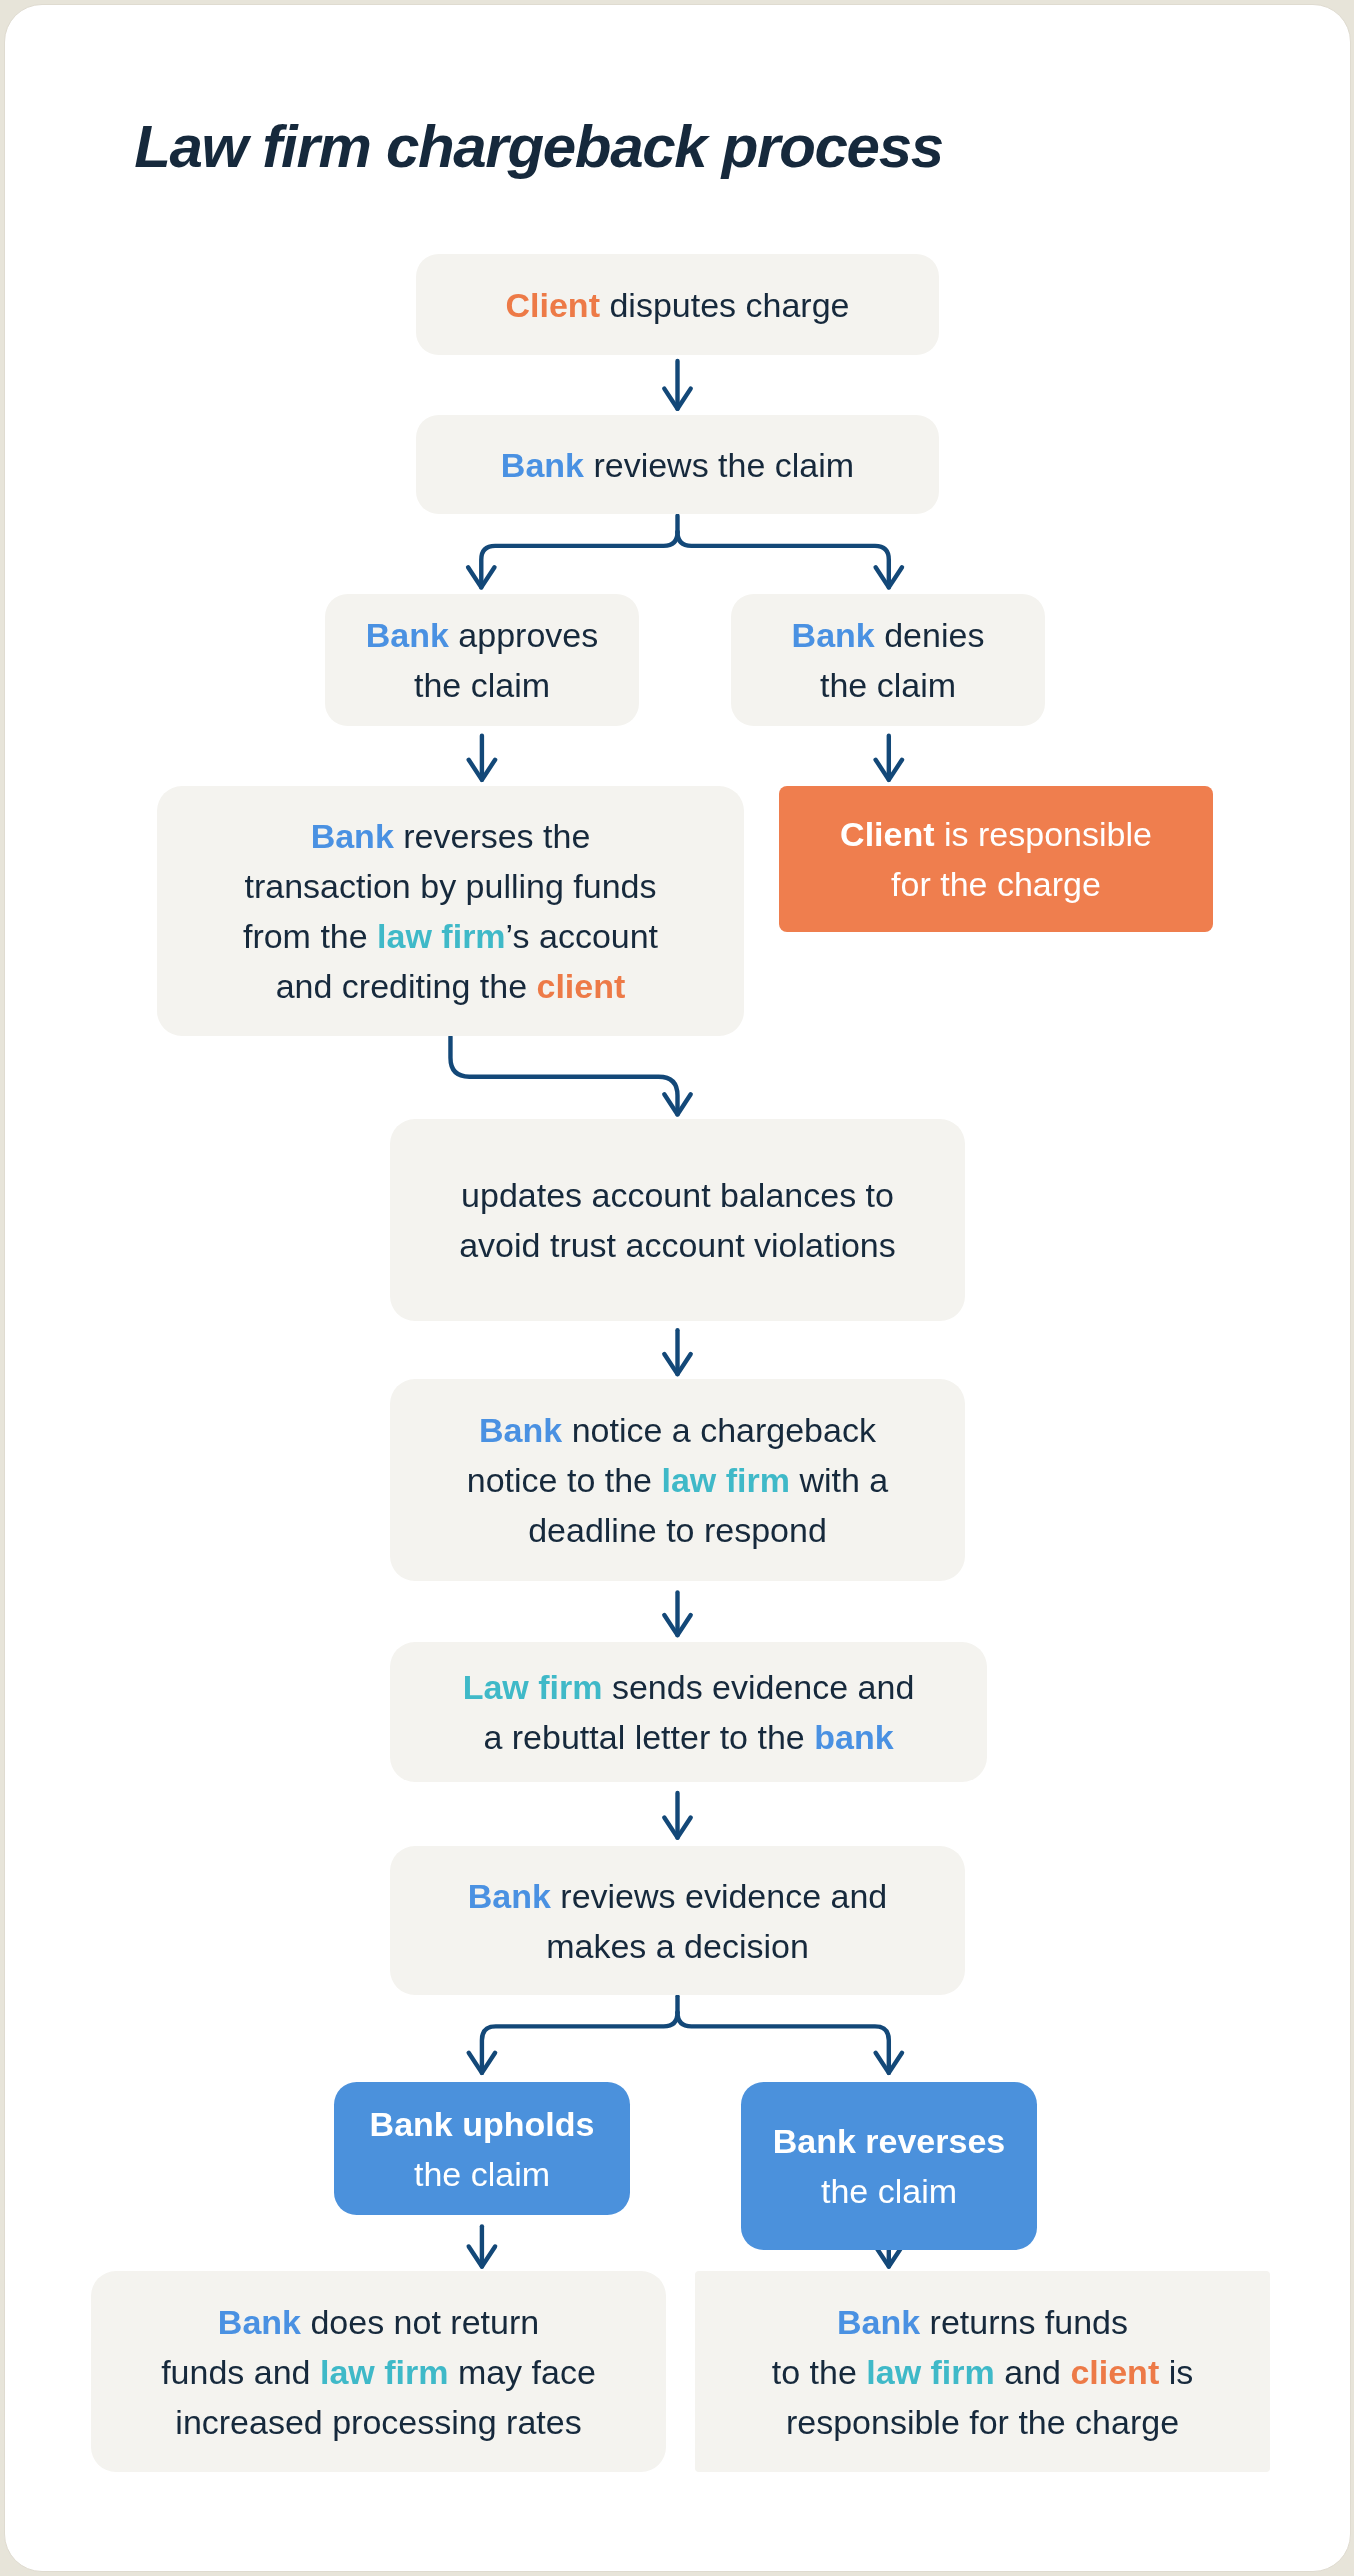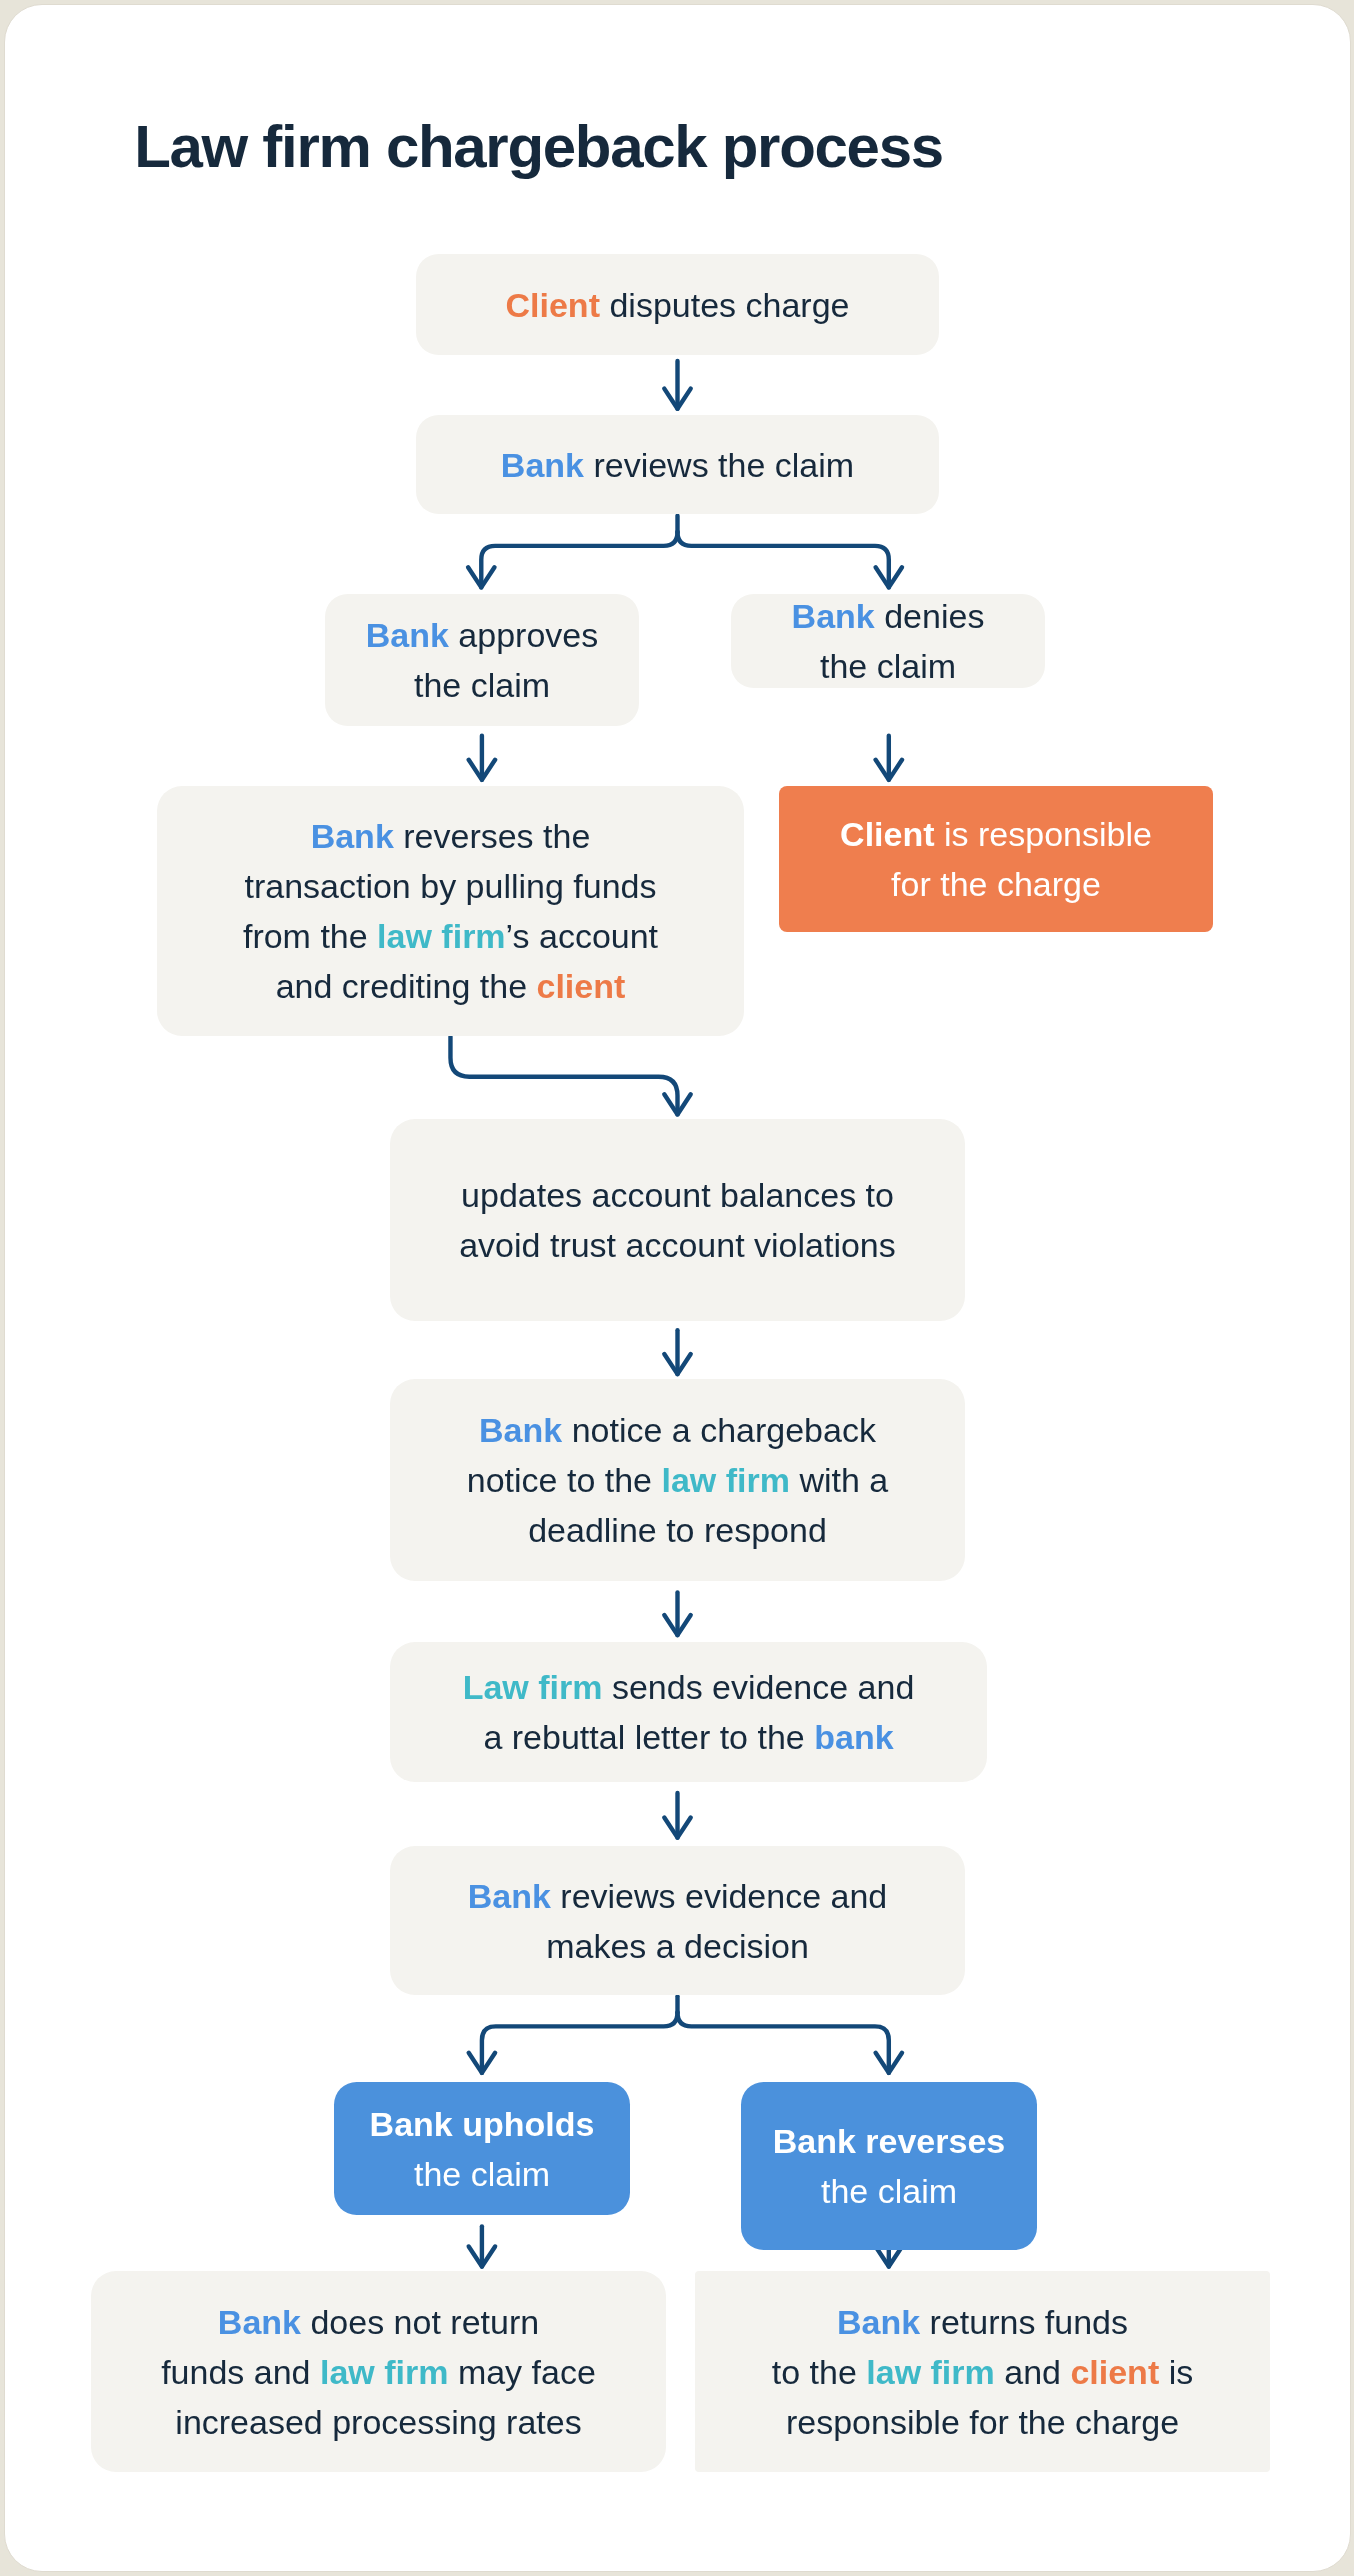--- a/index.html
+++ b/index.html
@@ -16,21 +16,21 @@
   }
   .card{
     position:absolute;left:3.8px;top:3.8px;width:1347px;height:2568px;
     background:var(--card_bg);
     border:1.3px solid var(--card_border);
     border-radius:38px;
   }
   .title{
     position:absolute;left:0;top:102px;width:1077px;height:88px;
     display:flex;align-items:center;justify-content:center;
-    font-size:60px;font-weight:700;letter-spacing:-1.3px;color:var(--navy);
+    font-size:60px;font-weight:700;letter-spacing:-1.3px;color:var(--navy);font-style:italic;
   }
   svg.flow{position:absolute;left:0;top:0;width:1355px;height:2576px;}
   .box{
     position:absolute;
     background:var(--box_bg);
     border-radius:22.6px;
     display:flex;flex-direction:column;justify-content:center;align-items:center;
     text-align:center;
     font-size:34px;line-height:50px;font-weight:400;color:var(--navy);
   }
@@ -38,21 +38,21 @@
   .box--orange{background:var(--orange_box);color:#FFFFFF;}
   .box--blue{background:var(--blue_box);color:#FFFFFF;}
   .seg.b{font-weight:700;}
   .seg.c-blue{color:var(--blue);}
   .seg.c-teal{color:var(--teal);}
   .seg.c-orange{color:var(--orange);}
   
   .p-b1 {left:416px; top:254px; width:523px; height:101px;}
   .p-b2 {left:416px; top:415px; width:523px; height:99px;}
   .p-b3 {left:325px; top:594px; width:314px; height:132px;}
-  .p-b4 {left:731px;top:594px; width:314px; height:94px;}
+  .p-b4 {left:731px;top:594px; width:314px; height:132px;}
   .p-b5 {left:157px; top:786px;width:587px; height:250px;border-radius:25px;}
   .p-b6 {left:779px;top:786px;width:434px; height:146px;border-radius:8px;}
   .p-b7 {left:390px; top:1119px;width:575px; height:202px;border-radius:25px;}
   .p-b8 {left:390px; top:1379px;width:575px; height:202px;border-radius:25px;}
   .p-b9 {left:390px; top:1642px;width:597px; height:140px;border-radius:25px;}
   .p-b10{left:390px; top:1846px;width:575px; height:149px;border-radius:25px;}
   .p-b11{left:334px; top:2082px;width:296px; height:133px;}
   .p-b12{left:741px;top:2082px;width:296px; height:168px;}
   .p-b13{left:91px; top:2271px;width:575px; height:201px;border-radius:25px;}
   .p-b14{left:695px;top:2271px;width:575px; height:201px;border-radius:4px;}

